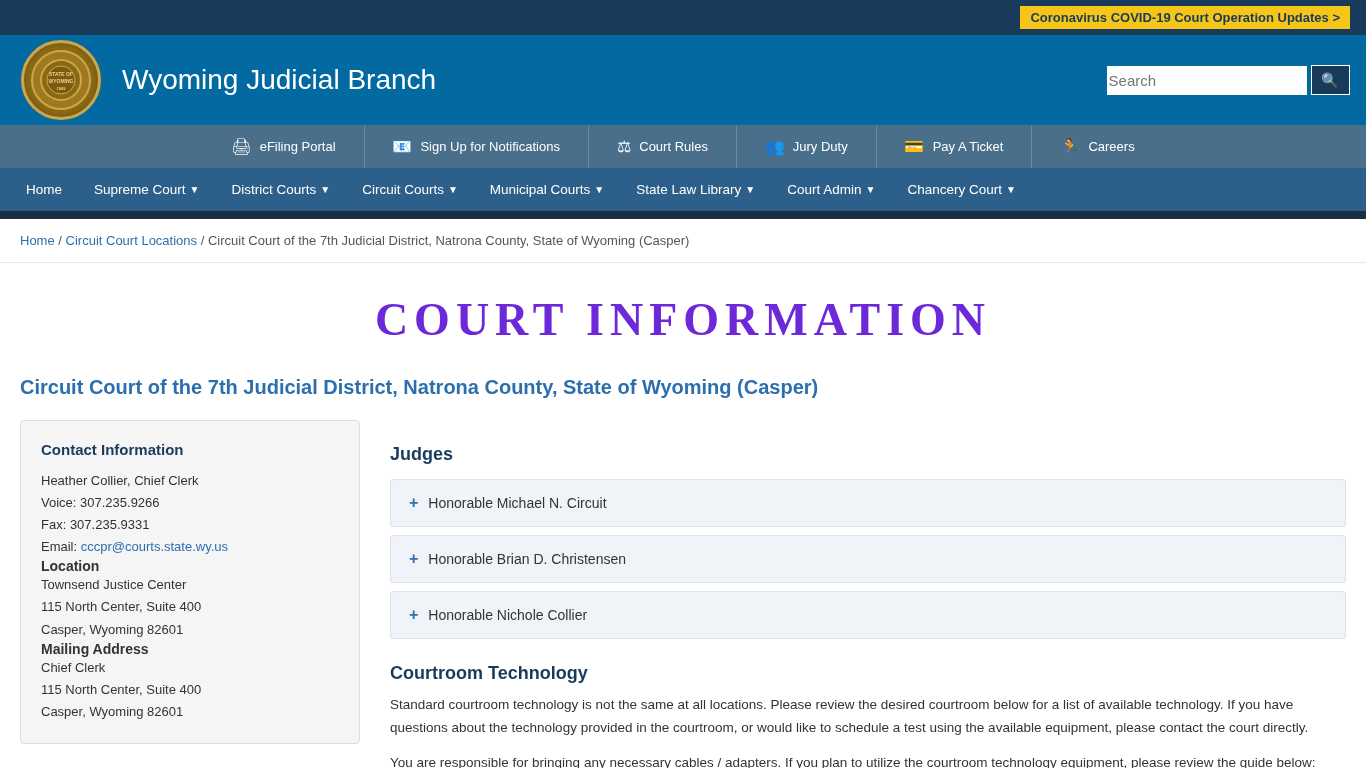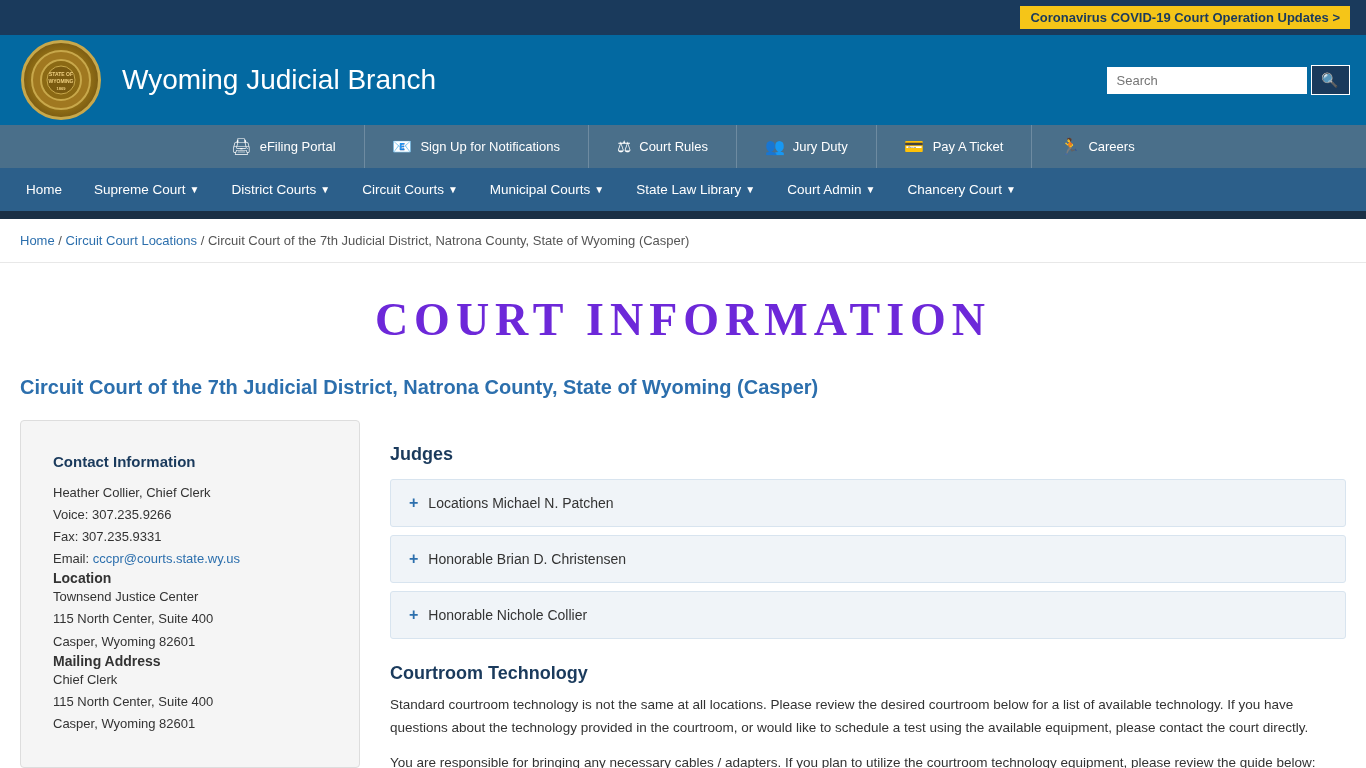--- a/index.html
+++ b/index.html
@@ -71,22 +71,22 @@
       font-weight: normal;
       margin-left: 16px;
       flex: 1;
     }
     .search-area {
       display: flex;
       align-items: center;
       gap: 4px;
     }
     .search-input {
-      padding: 6px 10px;
-      font-size: 13px;
+      padding: 6px 2px;
+      font-size: 15px;
       border: none;
       width: 200px;
       outline: none;
     }
     .search-button {
       background: #1a3a5c;
       border: 1px solid #fff;
       color: white;
       padding: 6px 10px;
       cursor: pointer;
@@ -188,21 +188,21 @@
     }
     .right-column {
       flex: 1;
     }
 
     
     .contact-box {
       background: #f5f5f5;
       border: 1px solid #ddd;
       border-radius: 4px;
-      padding: 32px;
+      padding: 20px;
     }
     .contact-box h3 {
       font-size: 15px;
       color: #1a3a5c;
       margin-bottom: 12px;
       font-weight: bold;
     }
     .contact-box p {
       font-size: 13px;
       line-height: 1.7;
@@ -348,21 +348,21 @@
         <p>115 North Center, Suite 400</p>
         <p>Casper, Wyoming 82601</p>
       </div>
     </div>
 
     <div class="right-column">
       <h3 class="section-title">Judges</h3>
 
       <div class="judge-item">
         <span class="judge-plus">+</span>
-        <span class="judge-name">Locations Michael N. Patchen</span>
+        <span class="judge-name">Honorable Michael N. Circuit</span>
       </div>
       <div class="judge-item">
         <span class="judge-plus">+</span>
         <span class="judge-name">Honorable Brian D. Christensen</span>
       </div>
       <div class="judge-item">
         <span class="judge-plus">+</span>
         <span class="judge-name">Honorable Nichole Collier</span>
       </div>
 

